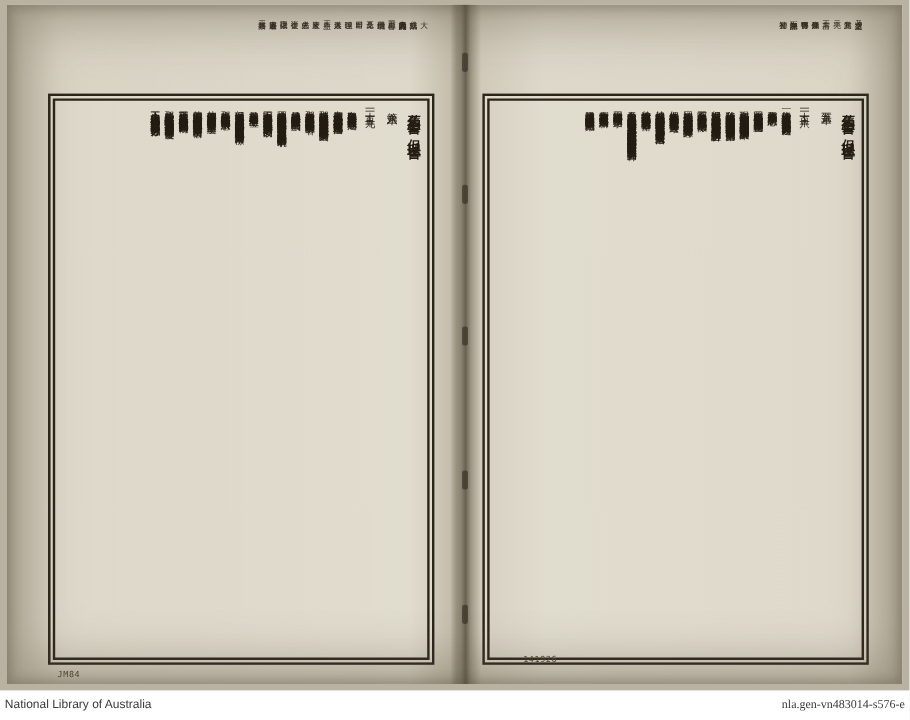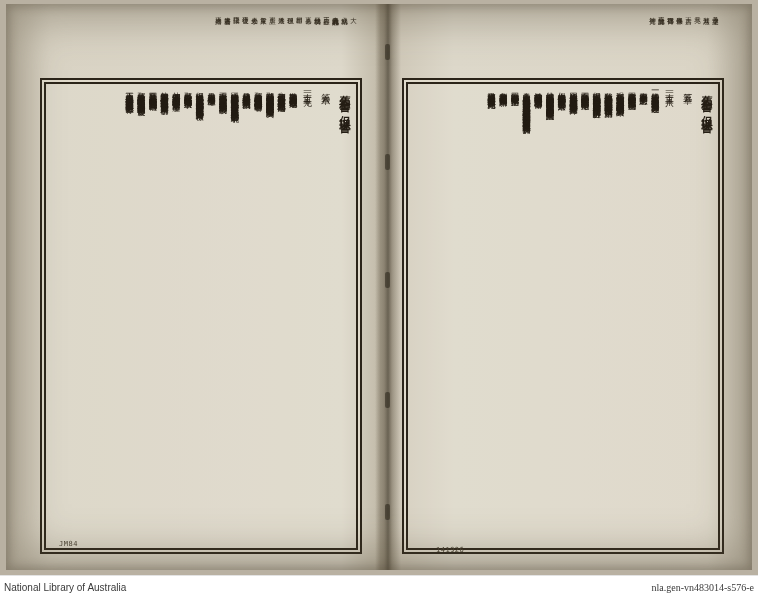--- a/index.html
+++ b/index.html
@@ -155,21 +155,21 @@
   }
 
   
   .stamp {
     position: absolute;
     font-size: 7px;
     color: #4a4232;
     letter-spacing: 0.5px;
     font-family: "DejaVu Sans Mono", monospace;
   }
-  .stamp.left  { left: 42px;  bottom: 22px; margin-left: 11px; }
+  .stamp.left  { left: 42px;  bottom: 4px; }
   .stamp.right { left: 430px; bottom: 16px; }
 
   
   .footer {
     position: absolute;
     left: 0;
     top: 575px;
     width: 758px;
     height: 25px;
     background: #ffffff;

